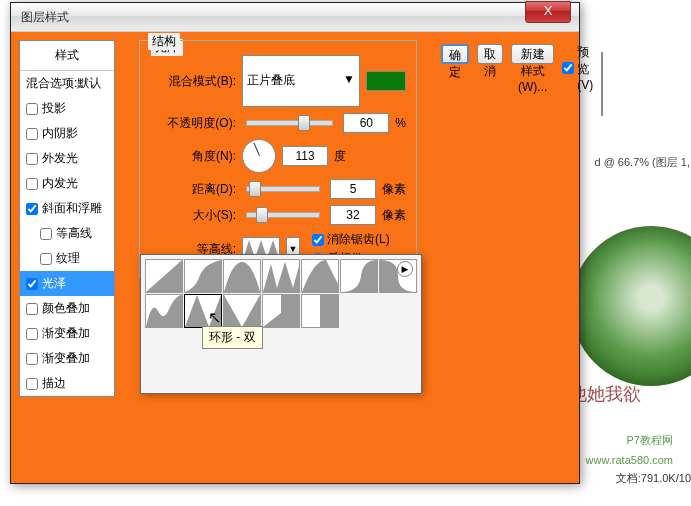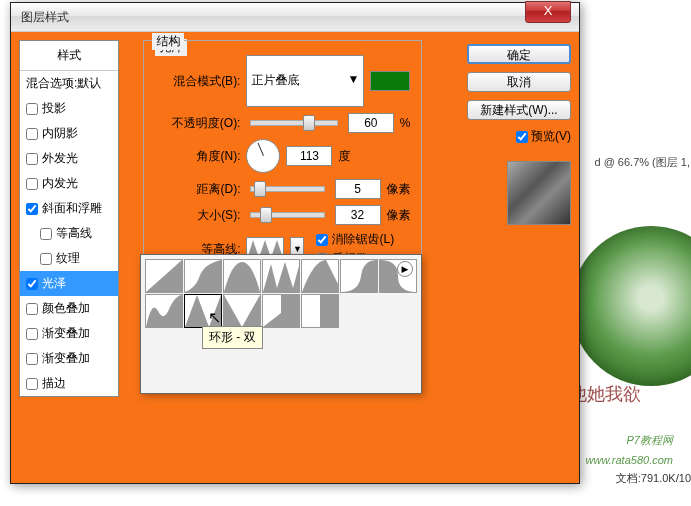--- a/index.html
+++ b/index.html
@@ -1,17 +1,17 @@
 <!DOCTYPE html>
 <html><head>
 <meta charset="utf-8">
 <style>
 body{margin:0;font-family:"Microsoft YaHei",SimSun,sans-serif;font-size:12px;background:#fff;position:relative;width:691px;height:506px;overflow:hidden}
 .bg-circle{position:absolute;right:-40px;bottom:120px;width:160px;height:160px;border-radius:50%;background:radial-gradient(circle at 50% 45%,#d8e8d0 10%,#5a9a4a 50%,#3a7a2a 75%,#2a6a1a 100%);box-shadow:inset 0 0 20px rgba(0,0,0,.3)}
-.bg-text{position:absolute;right:18px;bottom:40px;color:#5a9a4a;font-style:italic;font-size:11px}
+.bg-text{position:absolute;right:18px;bottom:40px;color:#5a9a4a;font-size:11px}
 .bg-file{position:absolute;right:0;bottom:20px;font-size:11px;color:#333}
 .bg-title{position:absolute;right:1px;top:155px;font-size:11px;color:#444}
 .bg-chinese{position:absolute;right:50px;bottom:100px;color:#a05050;font-size:18px;font-family:KaiTi}
 .dialog{position:absolute;left:10px;top:2px;width:568px;height:480px;background:#f97316;border:1px solid #222;box-shadow:2px 2px 10px rgba(0,0,0,.4)}
 .titlebar{height:28px;background:linear-gradient(#fff,#e8e8e8 45%,#d8d8d8 46%,#eee);border-bottom:1px solid #ccc;display:flex;align-items:center;padding-left:10px}
 .titlebar-text{font-size:12px;color:#333}
 .close-btn{position:absolute;right:8px;top:-2px;width:44px;height:20px;background:linear-gradient(#e27070,#c83838 45%,#b02020 46%,#d04040);border:1px solid #803030;border-radius:0 0 3px 3px;color:#fff;text-align:center;line-height:18px;font-size:13px;cursor:pointer}
 .body{display:flex;padding:8px;gap:24px}
 .left-panel{width:102px;background:#fff;border:1px solid #888;padding:0}
 .left-header{font-size:12px;padding:6px;border-bottom:1px solid #ccc;text-align:center}
@@ -29,21 +29,21 @@
 .swatch{width:38px;height:18px;background:#0a7a0a;border:1px solid #888;display:inline-block}
 .slider{flex:1;height:4px;background:#ddd;border:1px solid #aaa;position:relative;margin:0 4px}
 .slider-thumb{position:absolute;top:-6px;width:10px;height:14px;background:linear-gradient(#fafafa,#ccc);border:1px solid #888;border-radius:2px}
 .numbox{width:40px;height:16px;border:1px solid #888;background:#fff;text-align:center;font-size:12px}
 .angle-dial{width:32px;height:32px;border:1px solid #888;border-radius:50%;background:#fff;position:relative;display:inline-block}
 .angle-hand{position:absolute;left:50%;top:50%;width:14px;height:1px;background:#333;transform-origin:0 0;transform:rotate(-113deg)}
 .contour-box{width:36px;height:22px;border:1px solid #888;background:#fff;display:inline-block;position:relative}
 .contour-arrow{width:12px;height:22px;border:1px solid #888;background:linear-gradient(#fff,#ddd);display:inline-flex;align-items:center;justify-content:center;font-size:9px}
 .cb{display:inline-flex;align-items:center;gap:3px}
 .cb input{width:12px;height:12px;margin:0}
-.right-panel{width:130px;display:flex;flex-direction:column;gap:8px;align-items:flex-end;padding-top:4px}
+.right-panel{width:130px;display:flex;gap:8px;align-items:flex-start;padding-top:4px}
 .btn{width:104px;height:20px;border:1px solid #888;background:linear-gradient(#fdfdfd,#e4e4e4);border-radius:3px;font-size:12px;cursor:pointer}
 .btn.primary{border:2px solid #4a8ad0}
 .preview-box{width:62px;height:62px;margin-top:8px;border:1px solid #888;background:linear-gradient(135deg,#aaa 0%,#555 40%,#888 60%,#333 100%)}
 .contour-popup{position:absolute;left:140px;top:254px;width:272px;height:130px;background:#f4f4f4;border:1px solid #666;box-shadow:2px 2px 8px rgba(0,0,0,.3);padding:4px;z-index:10}
 .contour-grid{display:flex;flex-wrap:wrap;gap:1px}
 .contour-cell{width:36px;height:32px;background:#fff;border:1px solid #999;position:relative;overflow:hidden}
 .contour-cell svg{width:100%;height:100%}
 .contour-cell.hover{border:1px solid #000}
 .tooltip{position:absolute;left:202px;top:326px;background:#ffffe0;border:1px solid #888;padding:2px 6px;font-size:12px;z-index:20}
 .cursor-img{position:absolute;left:208px;top:308px;z-index:15;font-size:16px;pointer-events:none}

